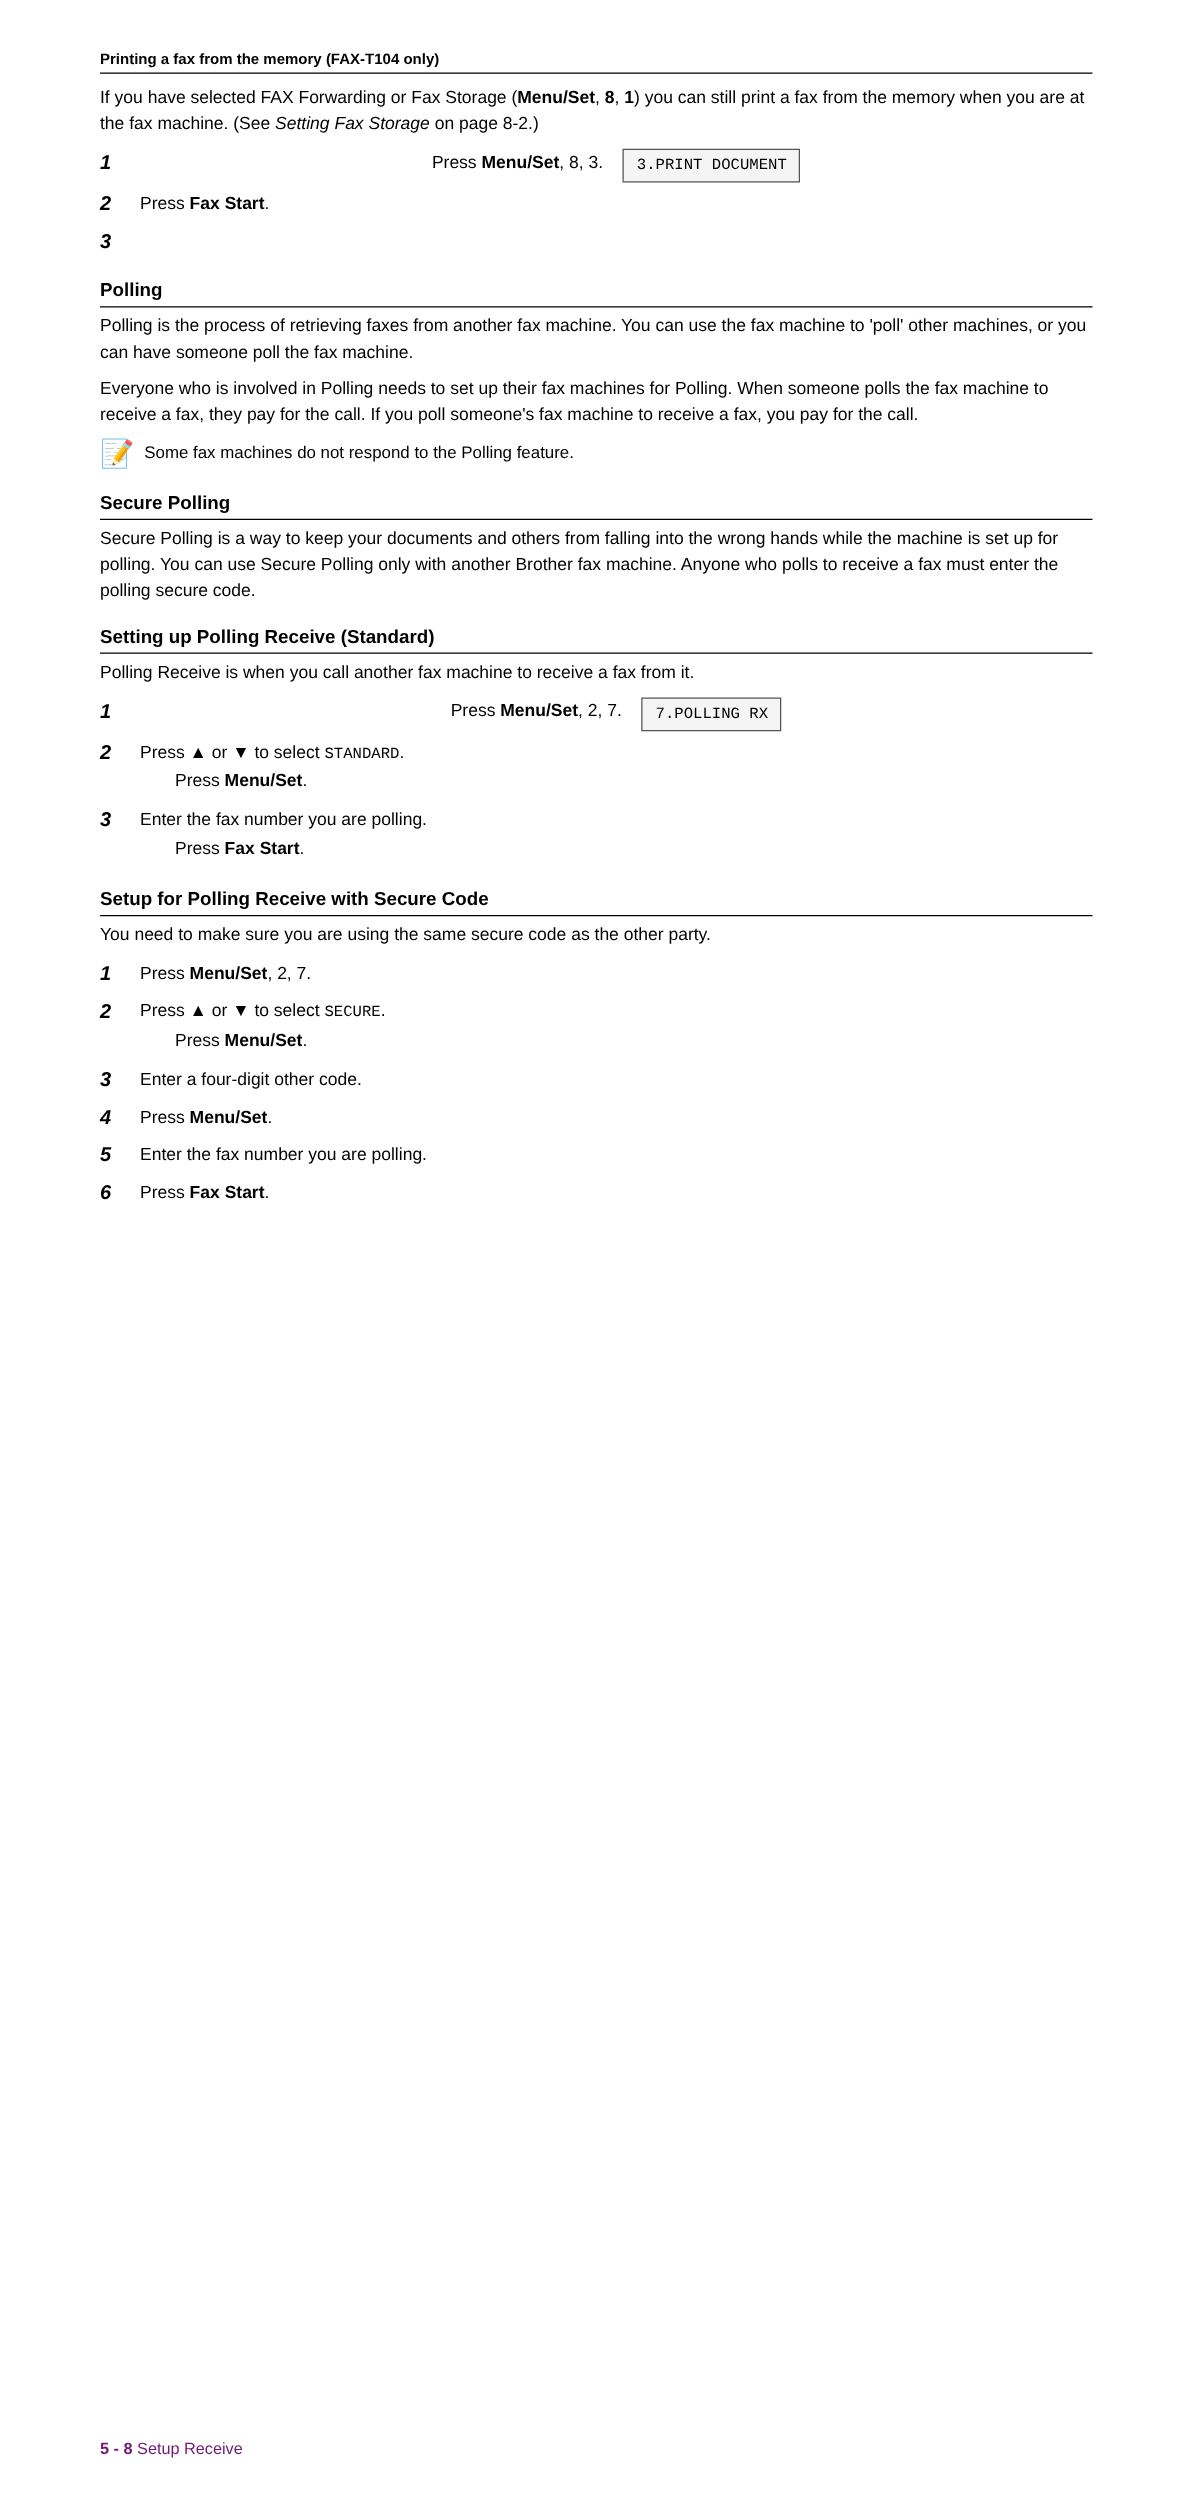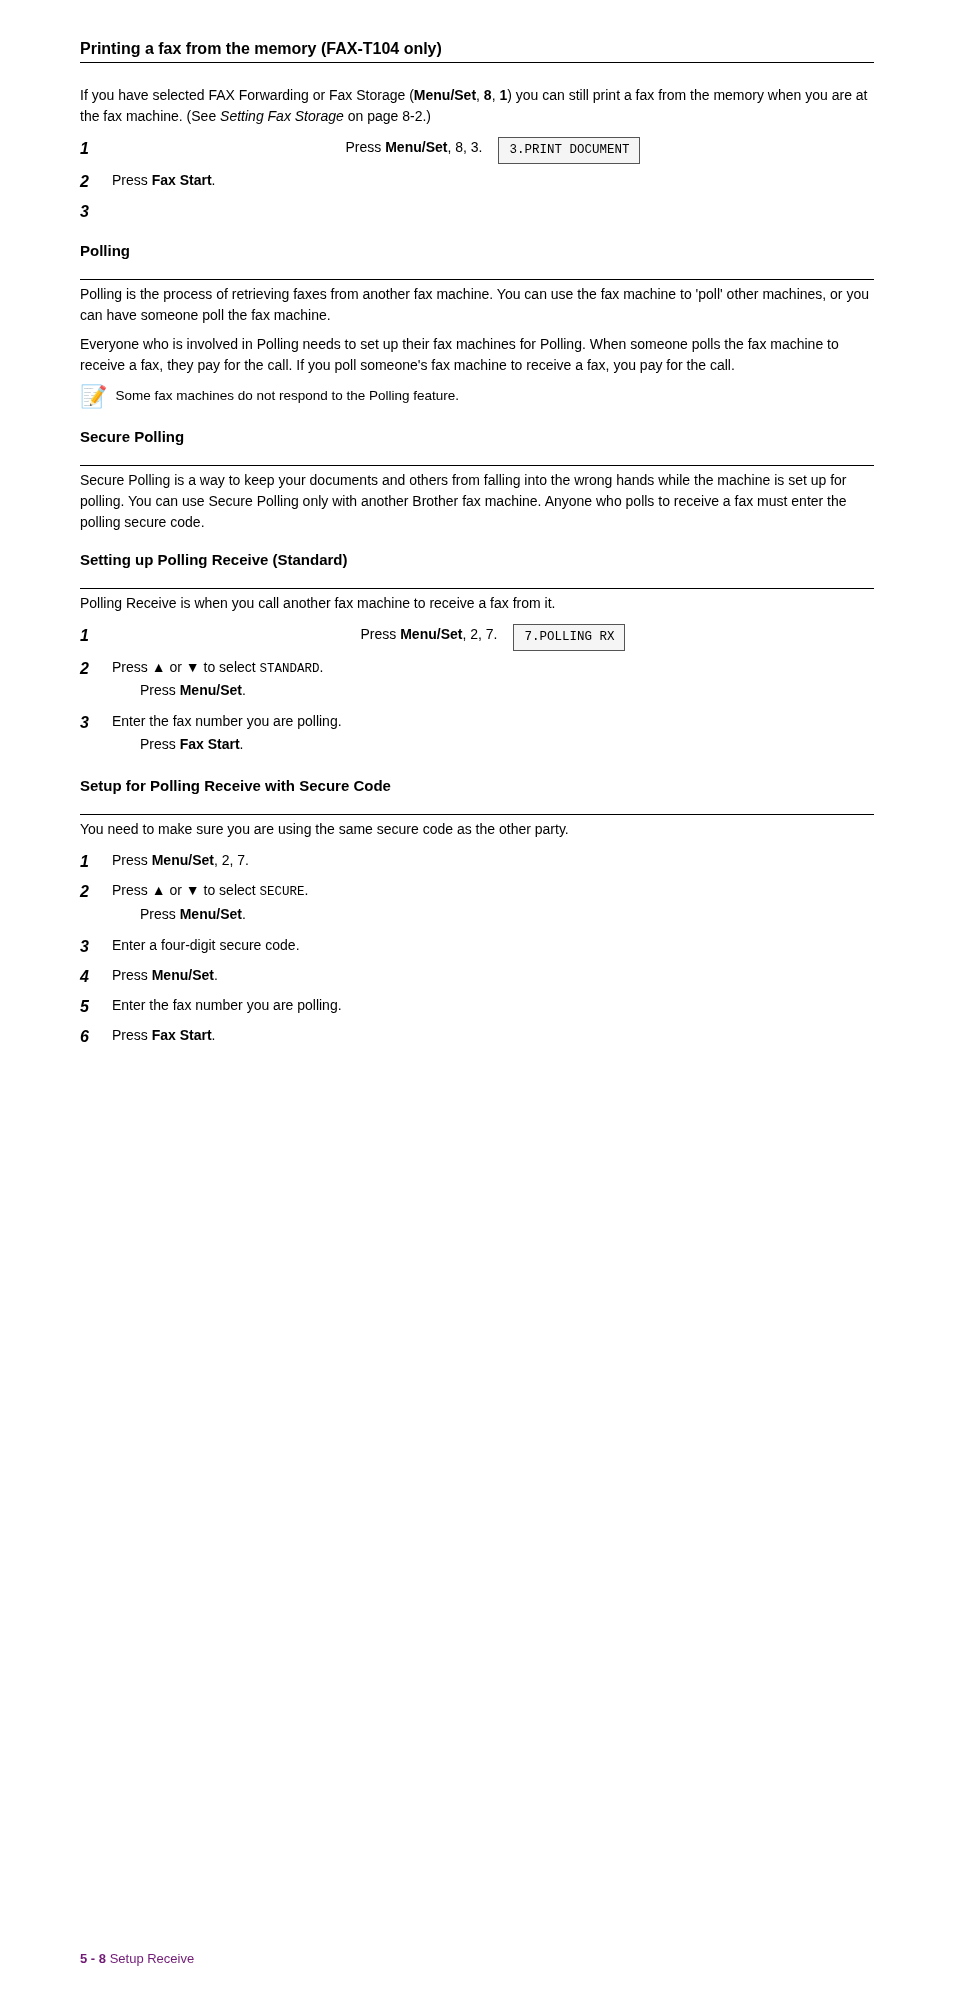--- a/index.html
+++ b/index.html
@@ -15,29 +15,29 @@
       color: #000000;
       width: 954px;
       min-height: 2006px;
       padding: 40px 80px 60px 80px;
     }
 
     .section-title {
       font-size: 15px;
       font-weight: bold;
       margin-bottom: 4px;
-      padding-bottom: 20px;
+      padding-bottom: 4px;
       border-bottom: 1.5px solid #000;
       margin-top: 18px;
     }
 
     .main-title {
-      font-size: 16px;
-      font-weight: bold;
-      margin-bottom: 22px;
+      font-size: 12px;
+      font-weight: bold;
+      margin-bottom: 8px;
       padding-bottom: 4px;
       border-bottom: 1.5px solid #000;
       margin-top: 0;
     }
 
     p {
       margin-bottom: 8px;
       line-height: 1.5;
     }
 
@@ -233,21 +233,21 @@
       <span>Press </span><b>▲</b><span> or </span><b>▼</b><span> to select </span><span class="monospace-inline">SECURE</span><span>.</span>
       <div class="sub-indent">
         <span>Press </span><b>Menu/Set</b><span>.</span>
       </div>
     </div>
   </li>
 
   <li>
     <span class="step-num">3</span>
     <div class="step-content">
-      <span>Enter a four-digit secure code.</span>
+      <span>Enter a four-digit other code.</span>
     </div>
   </li>
 
   <li>
     <span class="step-num">4</span>
     <div class="step-content">
       <span>Press </span><b>Menu/Set</b><span>.</span>
     </div>
   </li>
 

